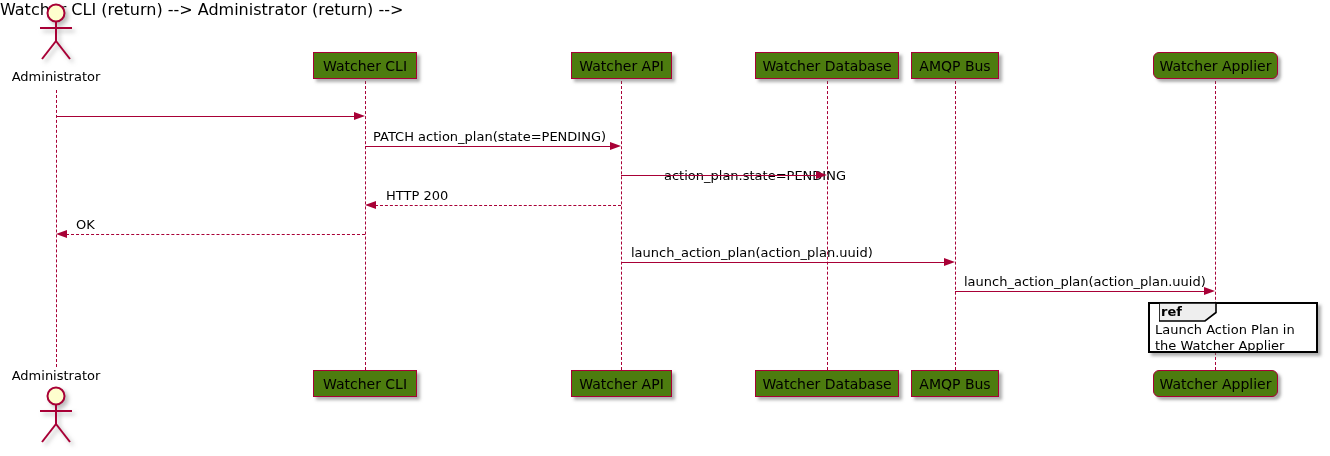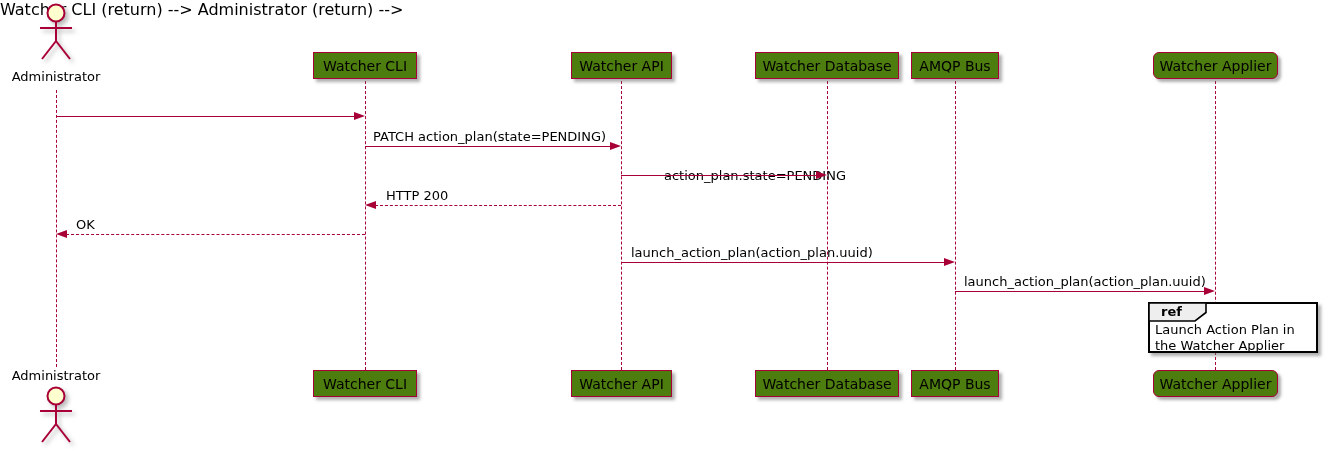--- a/index.html
+++ b/index.html
@@ -56,21 +56,21 @@
   
   .m6-line{left:621px;top:262px;width:324px;} .m6-ah{left:944px;top:258px;} .m6-label{left:631px;top:245px;}
   
   .m7-line{left:955px;top:291px;width:250px;} .m7-ah{left:1204px;top:287px;} .m7-label{left:964px;top:274px;}
   
   .ref-box{
     position:absolute;left:1148px;top:302px;width:170px;height:51px;background:#ffffff;
     border:2px solid #000;box-sizing:border-box;box-shadow:3px 3px 3px rgba(110,110,110,.55);
     z-index:5;
   }
-  .ref-header{position:absolute;left:-1px;top:-1px;width:58px;height:19px;}
+  .ref-header{position:absolute;left:-1px;top:-1px;width:58px;height:19px;padding-left:10px;}
   .ref-header span{
     position:absolute;left:12px;top:1px;font-size:13px;font-weight:bold;
   }
   .ref-text{
     position:absolute;left:5px;top:18px;width:160px;font-size:13px;line-height:16px;
   }
 </style>
 </head>
 <body>
 

